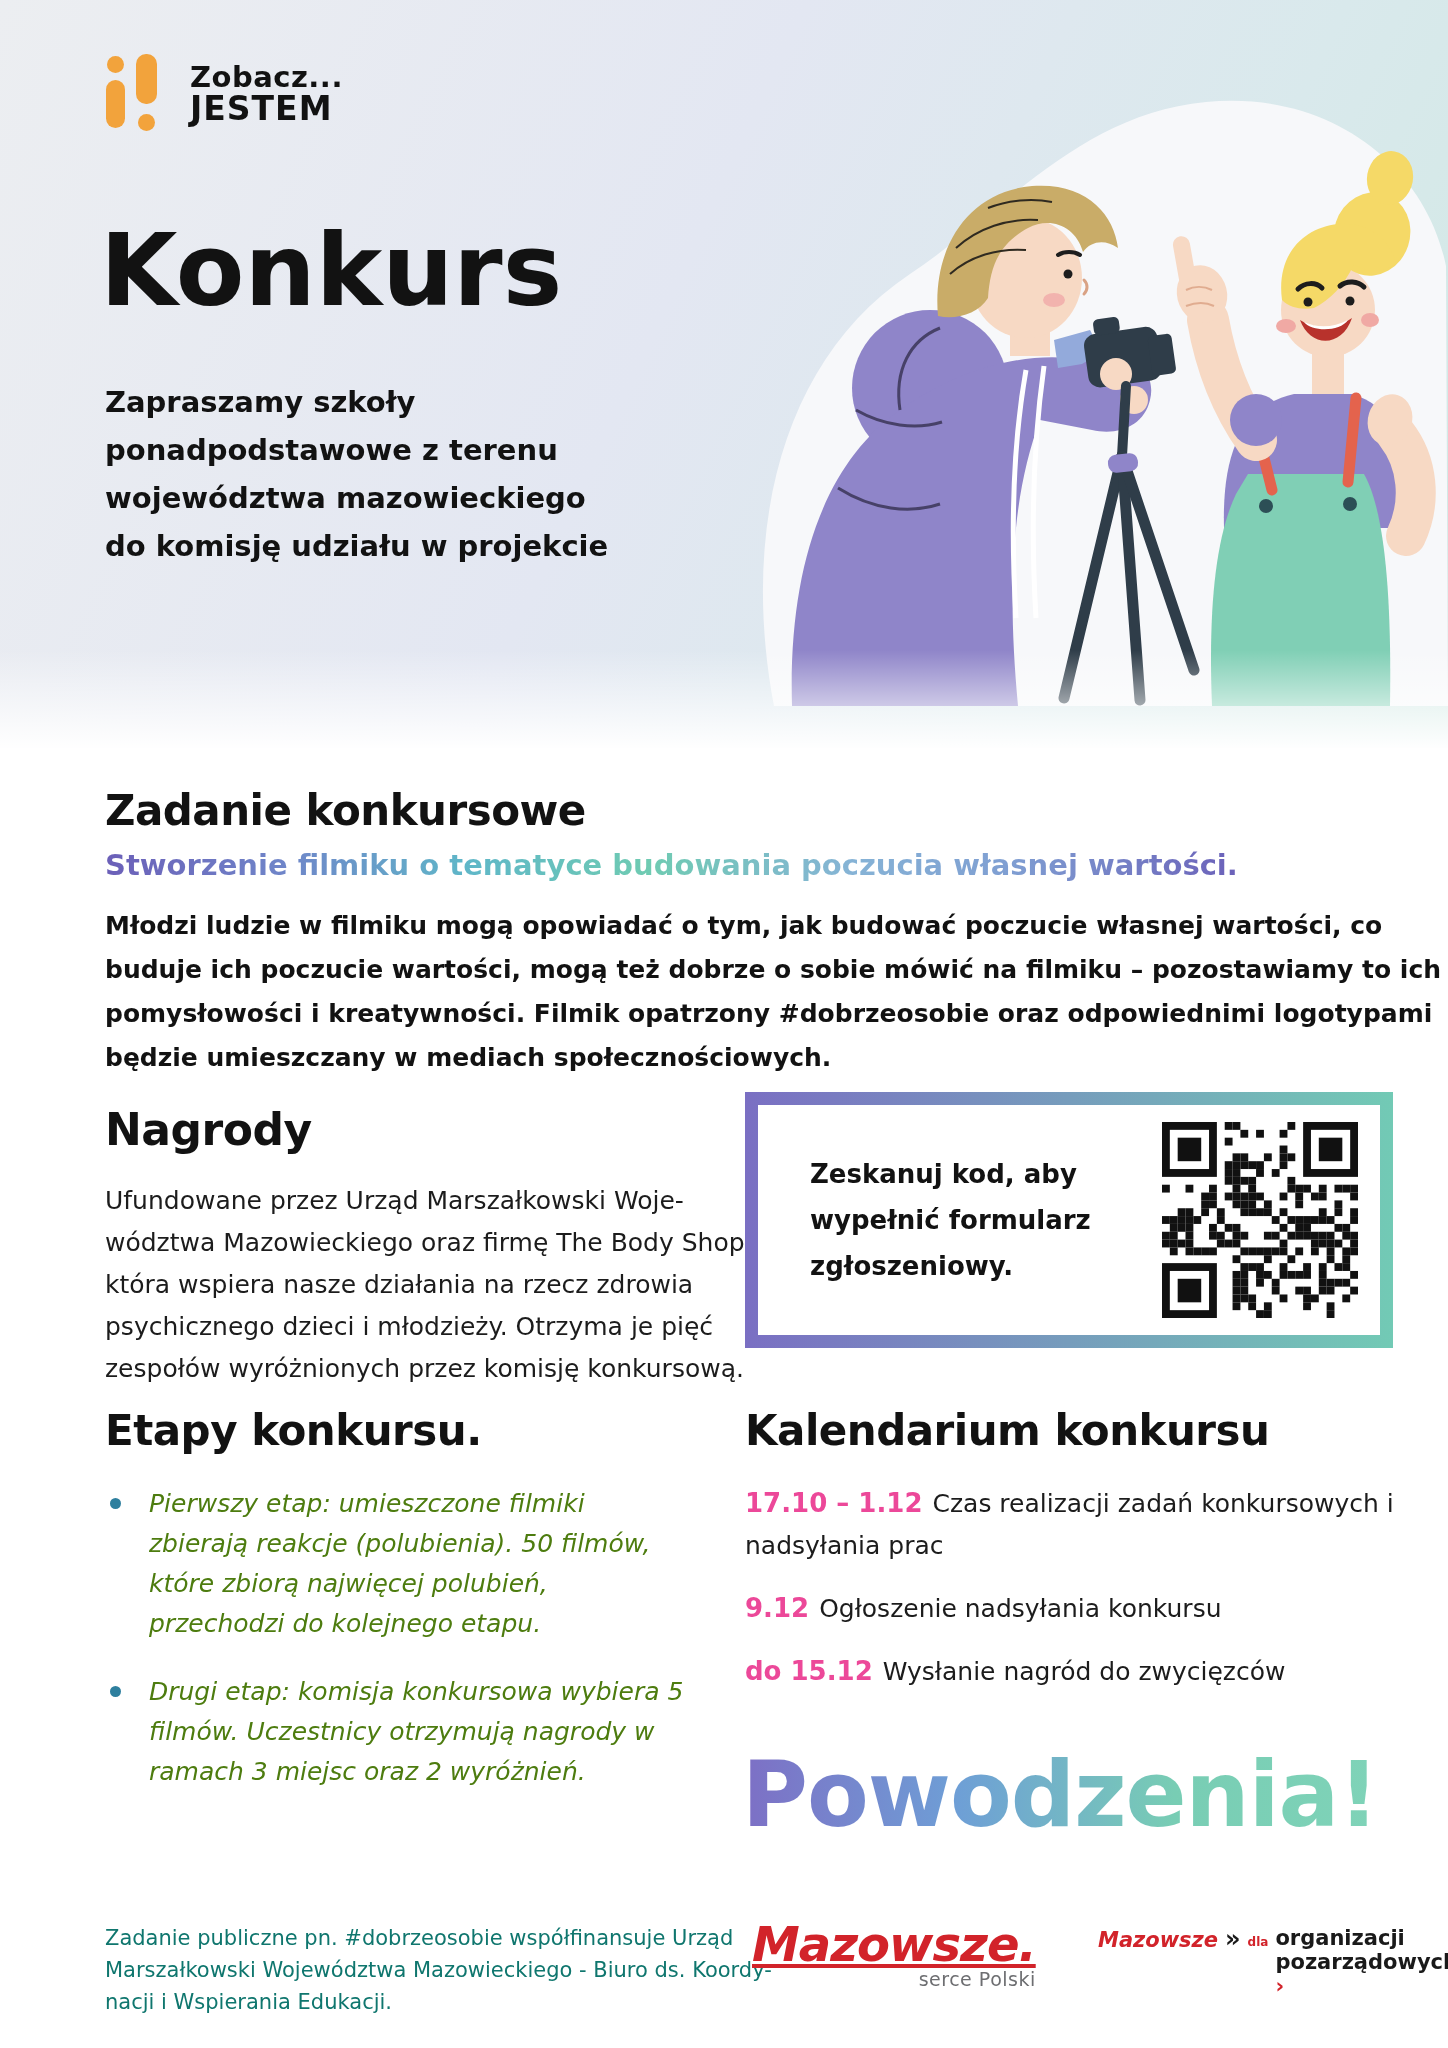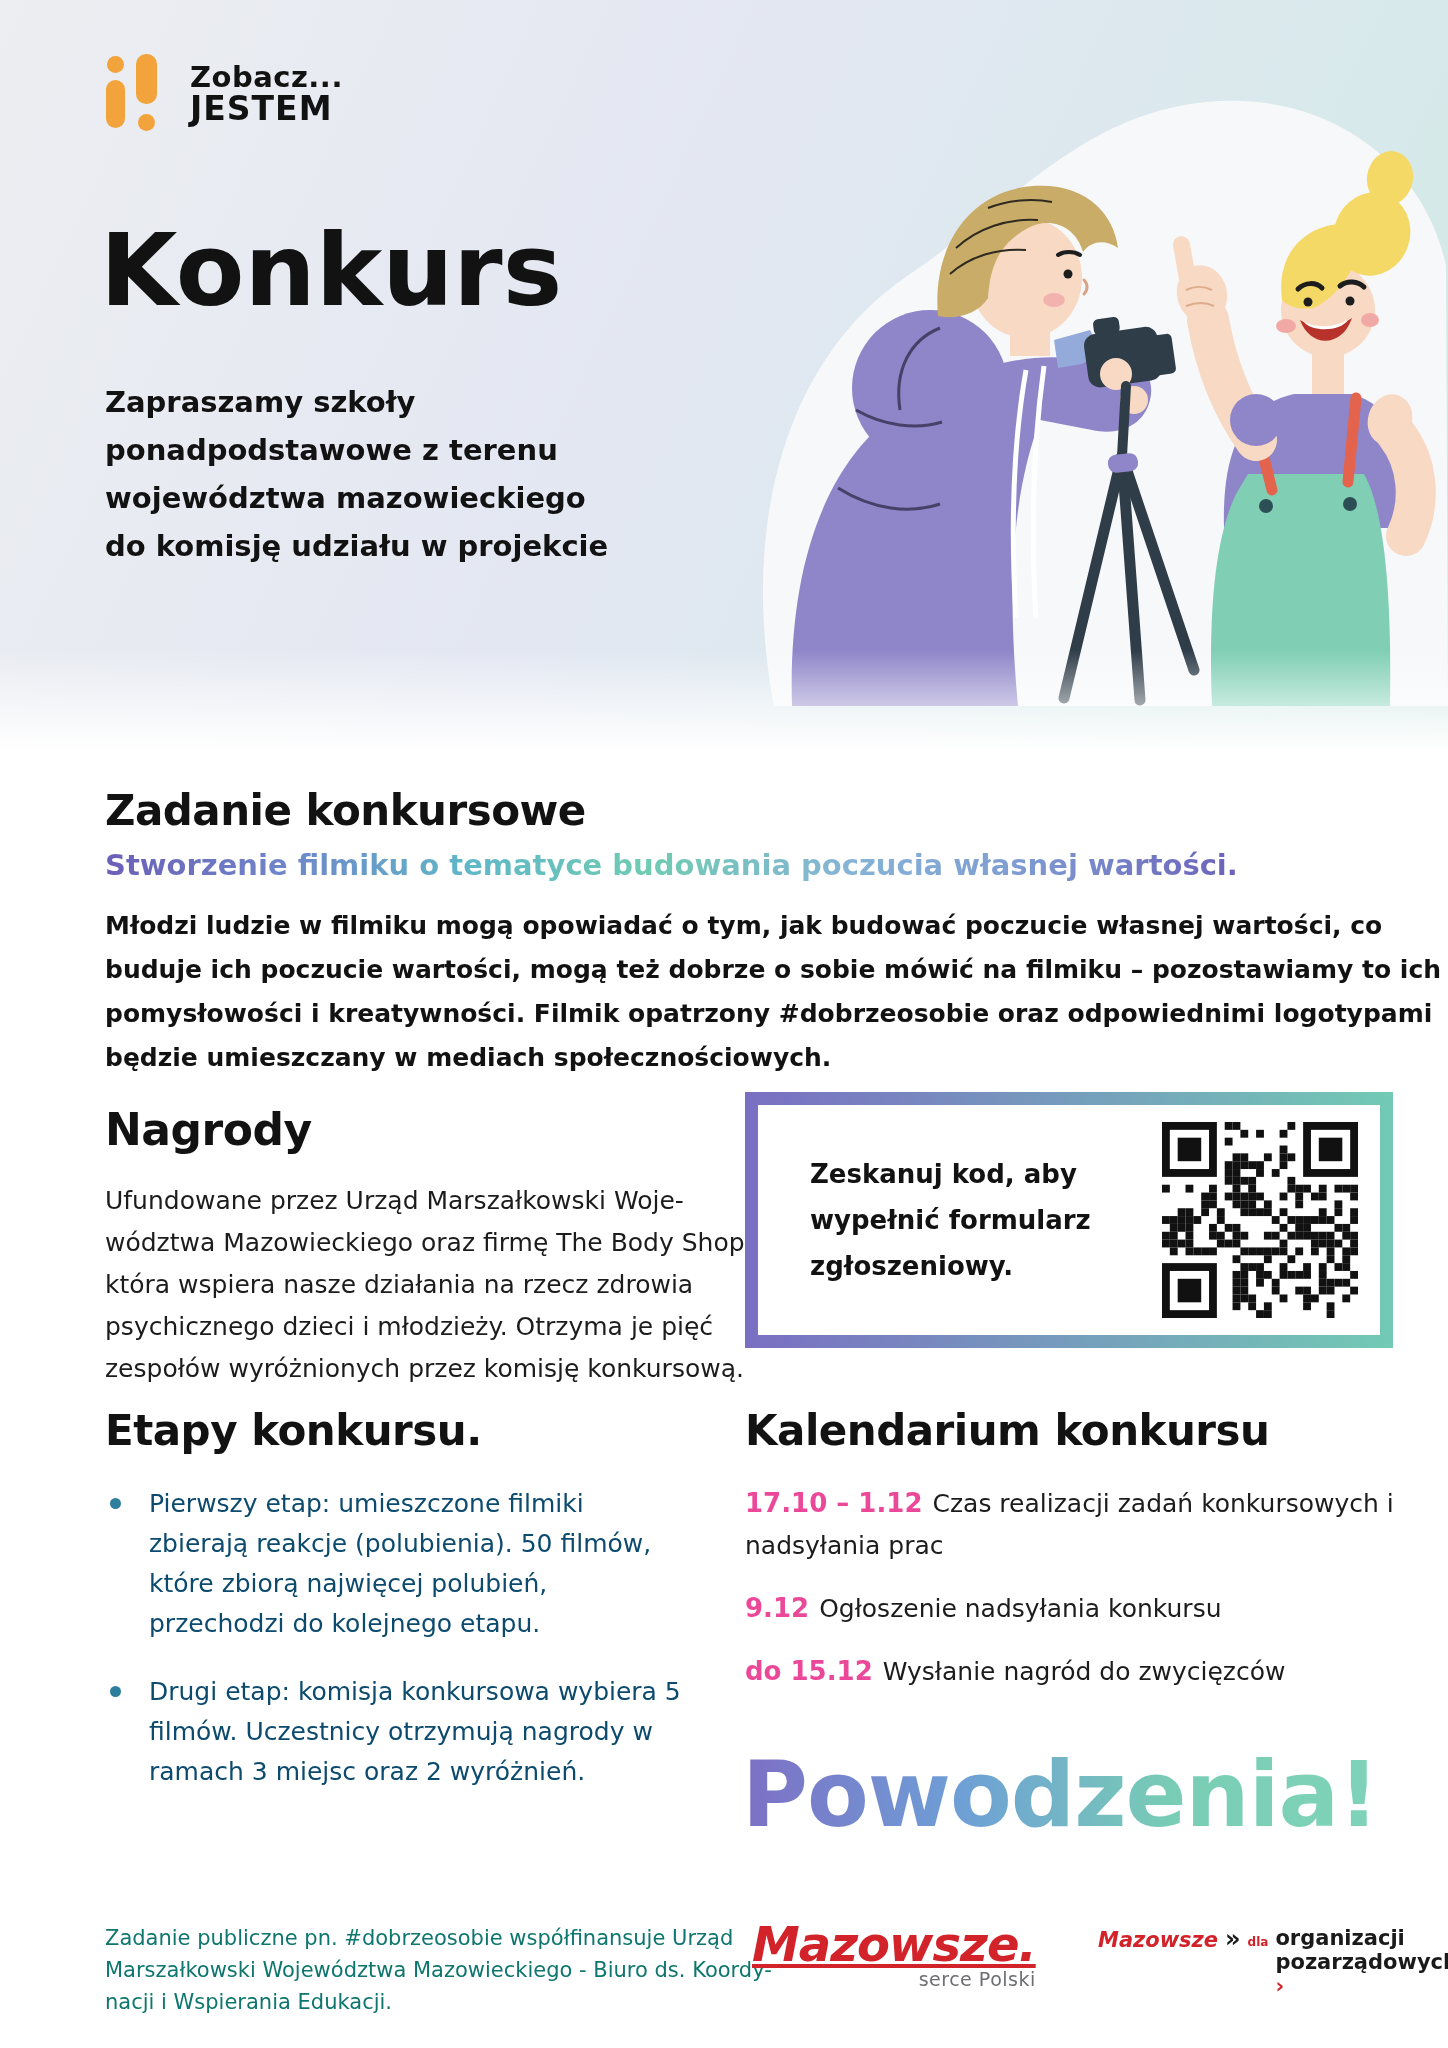--- a/index.html
+++ b/index.html
@@ -34,21 +34,21 @@
   .task-body{position:absolute;left:105px;top:904px;font-size:25px;font-weight:700;line-height:44px;white-space:nowrap;}
   
   .prizes-body{position:absolute;left:105px;top:1180px;font-size:25px;font-weight:400;line-height:42px;color:#1c1c1c;white-space:nowrap;}
   
   .qr-panel{position:absolute;left:745px;top:1092px;width:648px;height:256px;box-sizing:border-box;
      background:linear-gradient(90deg,#7a6fc3,#72cab5);padding:13px;}
   .qr-inner{width:100%;height:100%;background:#ffffff;display:flex;align-items:center;box-sizing:border-box;padding:0 22px 0 52px;}
   .qr-text{font-size:26px;font-weight:800;line-height:46px;flex:1;}
   .qr-code{width:196px;height:196px;flex:0 0 auto;}
   
-  .stage-item{position:absolute;left:110px;width:575px;display:flex;gap:28px;font-size:25px;line-height:40px;color:#0c4a6e;}
+  .stage-item{position:absolute;left:110px;width:575px;display:flex;gap:28px;font-size:25px;line-height:40px;color:#4d7c0f;font-style:italic;}
   .bullet{flex:0 0 auto;width:11px;height:11px;border-radius:50%;background:#2E7F9E;margin-top:14px;}
   
   .cal{position:absolute;left:745px;top:1482px;width:660px;font-size:25px;line-height:42px;color:#1c1c1c;}
   .cal-row{margin-bottom:20px;}
   .cal-date{font-weight:800;font-size:26px;color:#ec4899;margin-right:10px;}
   
   .goodluck{position:absolute;left:742px;top:1742px;font-size:90px;font-weight:800;letter-spacing:-1px;
      background:linear-gradient(90deg,#7d6fc5 0%,#6e9fd6 34%,#78cdb4 68%,#7fd3b8 100%);
      -webkit-background-clip:text;background-clip:text;-webkit-text-fill-color:transparent;color:#7d6fc5;}
   

